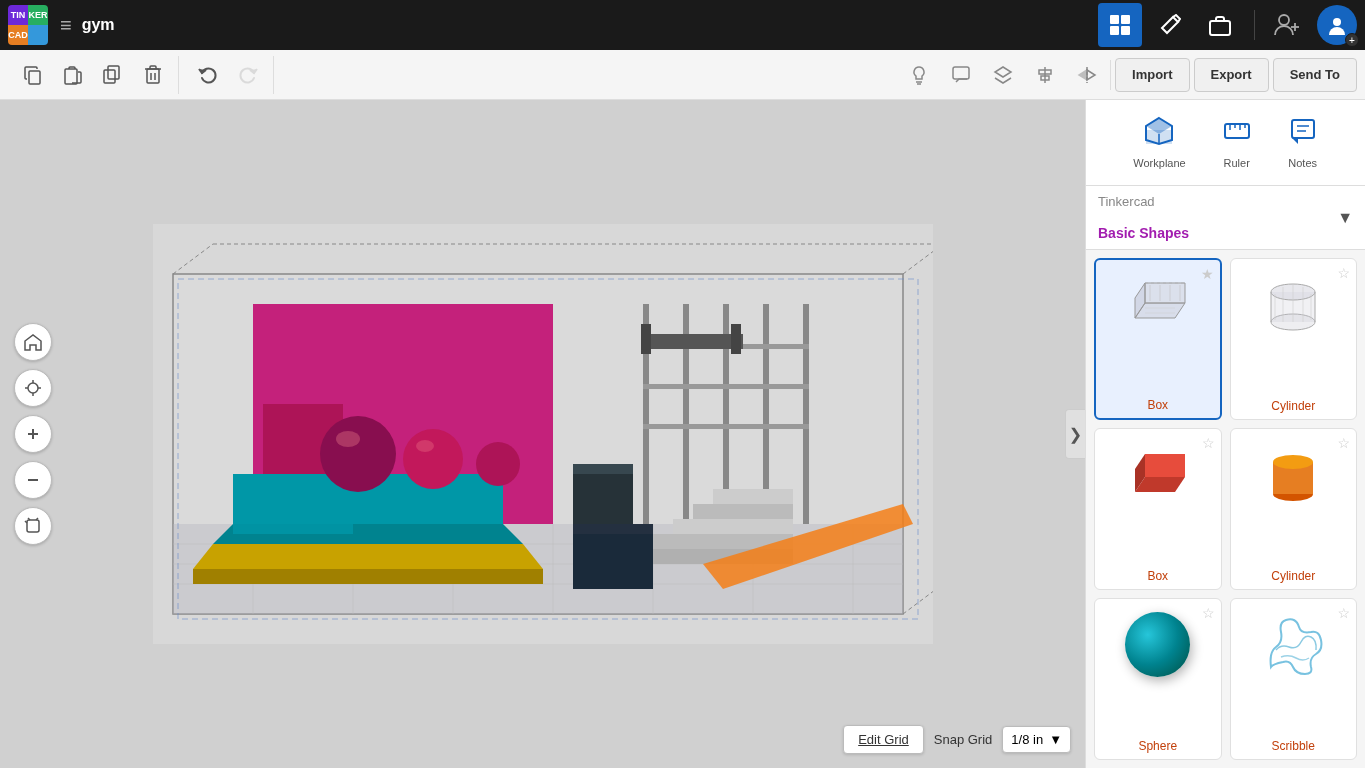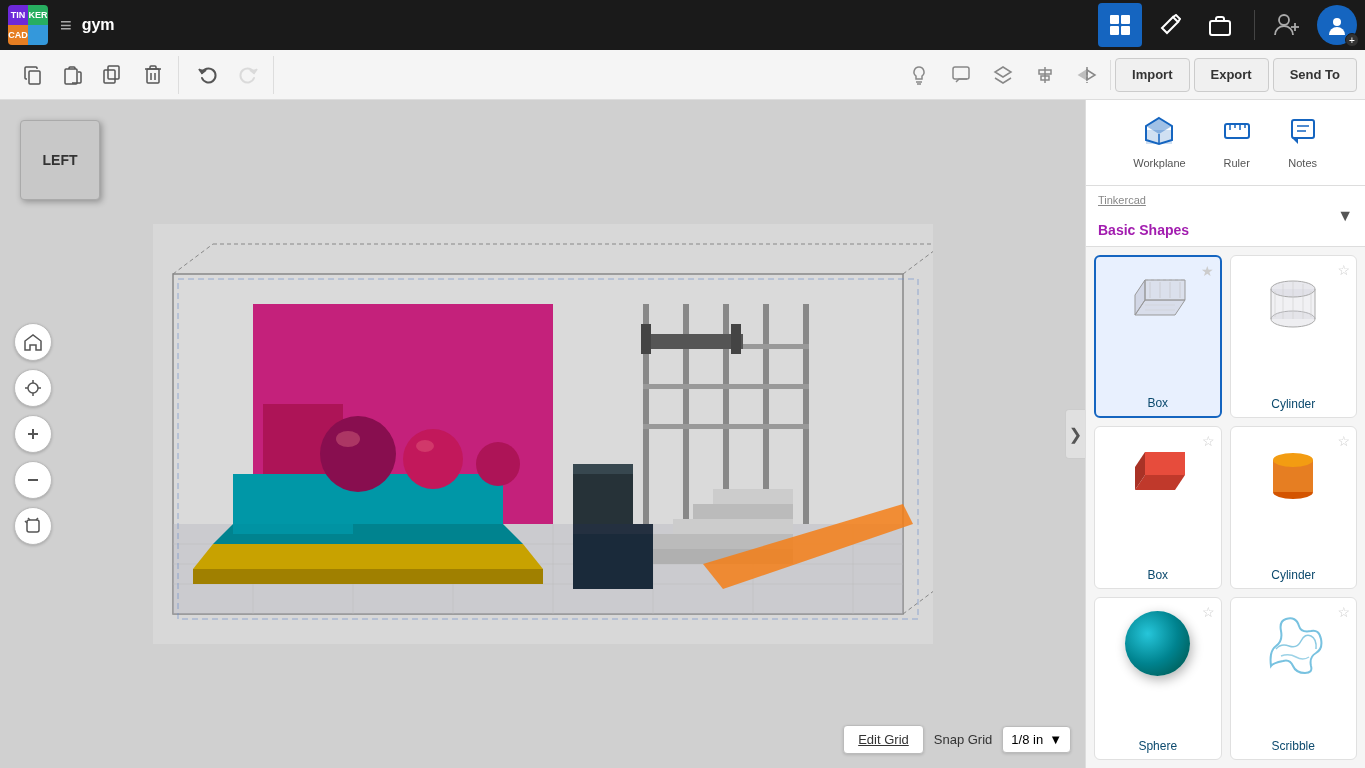--- a/index.html
+++ b/index.html
@@ -141,41 +141,41 @@
       cursor: pointer; padding: 4px 8px; border-radius: 4px;
     }
     .panel-icon-img { font-size: 28px; color: #1565c0; }
     .panel-icon-label { font-size: 11px; color: #555; }
 
     
     #shape-source {
       background: white; padding: 8px 12px; border-bottom: 1px solid #ddd;
       display: flex; align-items: center; justify-content: space-between;
     }
-    .shape-source-title { font-size: 11px; color: #888; text-decoration: underline; }
+    .shape-source-title { font-size: 13px; color: #888; }
     .shape-source-name { font-size: 14px; font-weight: bold; color: #a21caf; margin-top: 16px; }
     .shape-source-arrow { font-size: 16px; color: #555; cursor: pointer; }
 
     
     #shapes-grid {
       flex: 1; overflow-y: auto; padding: 8px;
       display: grid; grid-template-columns: 1fr 1fr; gap: 8px;
     }
     .shape-card {
       background: white; border-radius: 6px; border: 1px solid #e0e0e0;
       display: flex; flex-direction: column; align-items: center;
       padding: 10px 6px 6px; cursor: pointer; position: relative;
       min-height: 110px; justify-content: space-between;
     }
     .shape-card.selected { border: 2px solid #1565c0; background: #e8f0fe; }
     .star-icon {
       position: absolute; top: 6px; right: 6px; font-size: 14px; color: #ccc;
     }
     .shape-preview { width: 80px; height: 70px; display: flex; align-items: center; justify-content: center; }
-    .shape-label { font-size: 12px; color: #0c4a6e; text-align: center; margin-top: 4px; }
+    .shape-label { font-size: 12px; color: #c2410c; text-align: center; margin-top: 4px; }
   </style>
 </head>
 <body>
 
 <div id="topbar">
   <div id="logo" style="width: 40px; height: 40px; display: grid; grid-template-columns: 1fr 1fr; grid-template-rows: 1fr 1fr; border-radius: 4px; overflow: hidden; font-weight: bold; font-size: 10px;">
       <div style="background: #6d28d9; color: white; display: flex; align-items: center; justify-content: center; font-size: 9px; font-weight: bold;">TIN</div>
       <div style="background: rgb(39, 174, 96); color: white; display: flex; align-items: center; justify-content: center; font-size: 9px; font-weight: bold;">KER</div>
       <div style="background: rgb(230, 126, 34); color: white; display: flex; align-items: center; justify-content: center; font-size: 9px; font-weight: bold;">CAD</div>
       <div style="background: rgb(52, 152, 219); color: white; display: flex; align-items: center; justify-content: center; font-size: 9px; font-weight: bold;"></div>
@@ -320,21 +320,20 @@
     <button class="import-btn">Import</button>
     <button class="export-btn">Export</button>
     <button class="sendto-btn">Send To</button>
   </div>
 </div>
 
 <div id="main">
 
   <div id="canvas-area">
 
-    <div id="view-cube">LEFT</div>
 
     <div id="left-controls">
       <div class="lc-btn" title="Home">
         <svg width="18" height="18" viewBox="0 0 18 18" fill="none" stroke="#555" stroke-width="1.5">
           <path d="M1 8 L9 2 L17 8 V17 H12 V12 H6 V17 H1 Z"></path>
         </svg>
       </div>
       <div class="lc-btn" title="Fit All">
         <svg width="18" height="18" viewBox="0 0 18 18" fill="none" stroke="#555" stroke-width="1.5">
           <circle cx="9" cy="9" r="5"></circle>

